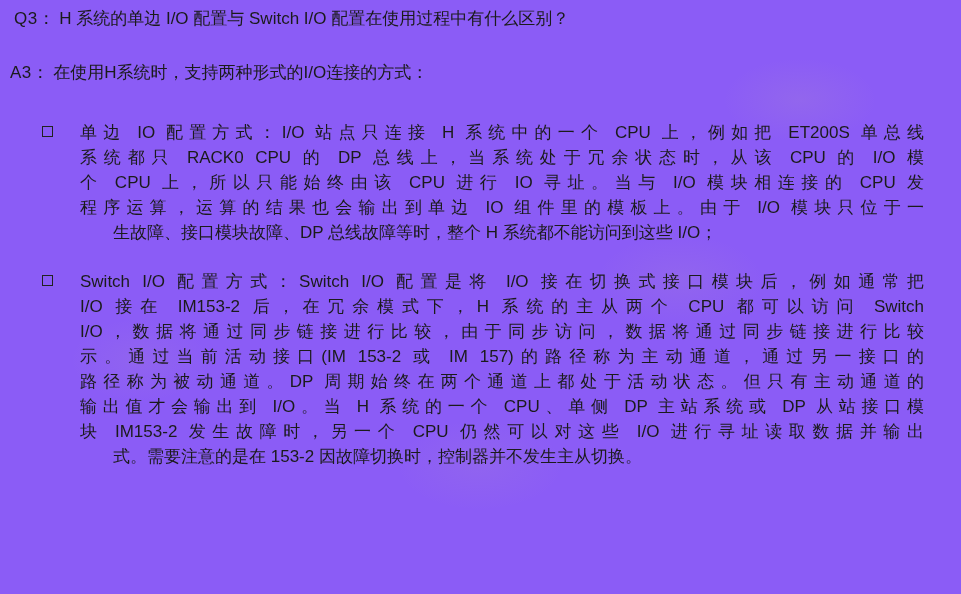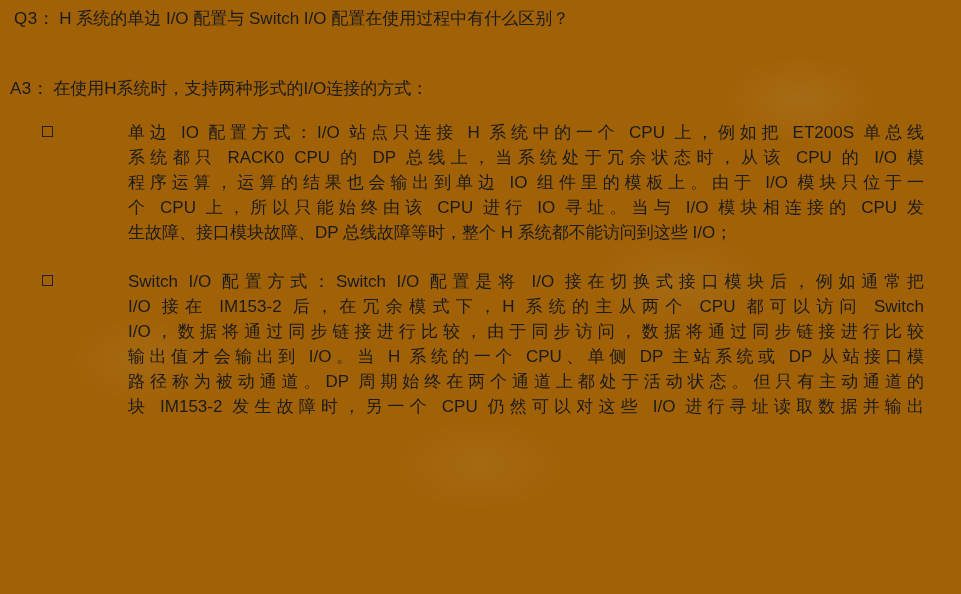--- a/index.html
+++ b/index.html
@@ -11,21 +11,21 @@
     width: 961px;
     height: 594px;
     font-family: "Liberation Sans", "DejaVu Sans", sans-serif;
     color: #1b1b1b;
     position: relative;
     overflow: hidden;
   }
   .page {
     position: absolute;
     inset: 0;
-    background: #a16207;
+    background: #8b5cf6;
   }
   
   .watermark {
     position: absolute;
     inset: 0;
     pointer-events: none;
     background:
       radial-gradient(closest-side, rgba(210,190,160,0.10), rgba(210,190,160,0) 70%) 690px 40px / 220px 120px no-repeat,
       radial-gradient(closest-side, rgba(210,190,160,0.09), rgba(210,190,160,0) 70%) 560px 215px / 240px 130px no-repeat,
       radial-gradient(closest-side, rgba(210,190,160,0.08), rgba(210,190,160,0) 70%) 360px 400px / 240px 130px no-repeat,
@@ -33,35 +33,34 @@
   }
   .qline, .aline {
     position: absolute;
     left: 14px;
     right: 34px;
     font-size: 17px;
     line-height: 25px;
     white-space: nowrap;
   }
   .qline { top: 6px; }
-  .aline { top: 76px; left: 10px; }
+  .aline { top: 60px; left: 10px; }
   .q-label, .a-label { letter-spacing: 0.5px; }
   .q-text, .a-text { margin-left: 4px; }
 
   .bullet-list {
     position: absolute;
     left: 42px;
     top: 120px;
     width: 882px;
   }
   .bullet-item {
     display: flex;
     align-items: flex-start;
     margin-bottom: 24px;
-    gap: 48px;
   }
   .bullet-mark {
     flex: 0 0 auto;
     width: 11px;
     height: 11px;
     border: 1.6px solid #222222;
     margin: 6px 0 0 0;
     box-sizing: border-box;
     background: transparent;
   }
@@ -71,20 +70,21 @@
     font-size: 17px;
     line-height: 25px;
   }
   .line {
     text-align: justify;
     text-align-last: justify;
     white-space: normal;
   }
   .line.last {
     text-align-last: left;
+    margin-left: 33px;
   }
 </style>
 </head>
 <body>
 
 <div class="page">
   <div class="watermark"></div>
 
   <div class="qline">
     <span class="q-label">Q3：</span><span class="q-text">H 系统的单边 I/O 配置与 Switch I/O 配置在使用过程中有什么区别？</span>
@@ -93,31 +93,33 @@
   <div class="aline">
     <span class="a-label">A3：</span><span class="a-text">在使用H系统时，支持两种形式的I/O连接的方式：</span>
   </div>
 
   <div class="bullet-list">
   <div class="bullet-item">
     <span class="bullet-mark"></span>
     <div class="bullet-text">
           <div class="line">单边 IO 配置方式：I/O 站点只连接 H 系统中的一个 CPU 上，例如把 ET200S 单总线</div>
           <div class="line">系统都只 RACK0 CPU 的 DP 总线上，当系统处于冗余状态时，从该 CPU 的 I/O 模</div>
+          <div class="line">个 CPU 上，所以只能始终由该 CPU 进行 IO 寻址。当与 I/O 模块相连接的 CPU 发</div>
           <div class="line">程序运算，运算的结果也会输出到单边 IO 组件里的模板上。由于 I/O 模块只位于一</div>
-          <div class="line">个 CPU 上，所以只能始终由该 CPU 进行 IO 寻址。当与 I/O 模块相连接的 CPU 发</div>
           <div class="line last">生故障、接口模块故障、DP 总线故障等时，整个 H 系统都不能访问到这些 I/O；</div>
         </div>
   </div>
 
   <div class="bullet-item">
     <span class="bullet-mark"></span>
     <div class="bullet-text">
           <div class="line">Switch I/O 配置方式：Switch I/O 配置是将 I/O 接在切换式接口模块后，例如通常把</div>
           <div class="line">I/O 接在 IM153-2 后，在冗余模式下，H 系统的主从两个 CPU 都可以访问 Switch</div>
           <div class="line">I/O，数据将通过同步链接进行比较，由于同步访问，数据将通过同步链接进行比较</div>
+          <div class="line">示。通过当前活动接口(IM 153-2 或 IM 157)的路径称为主动通道，通过另一接口的</div>
+          <div class="line">路径称为被动通道。DP 周期始终在两个通道上都处于活动状态。但只有主动通道的</div>
           <div class="line">输出值才会输出到 I/O。当 H 系统的一个 CPU、单侧 DP 主站系统或 DP 从站接口模</div>
-          <div class="line">路径称为被动通道。DP 周期始终在两个通道上都处于活动状态。但只有主动通道的</div>
           <div class="line">块 IM153-2 发生故障时，另一个 CPU 仍然可以对这些 I/O 进行寻址读取数据并输出</div>
+          <div class="line last">式。需要注意的是在 153-2 因故障切换时，控制器并不发生主从切换。</div>
         </div>
   </div>
 </div>
 </div>
 
 </body></html>

